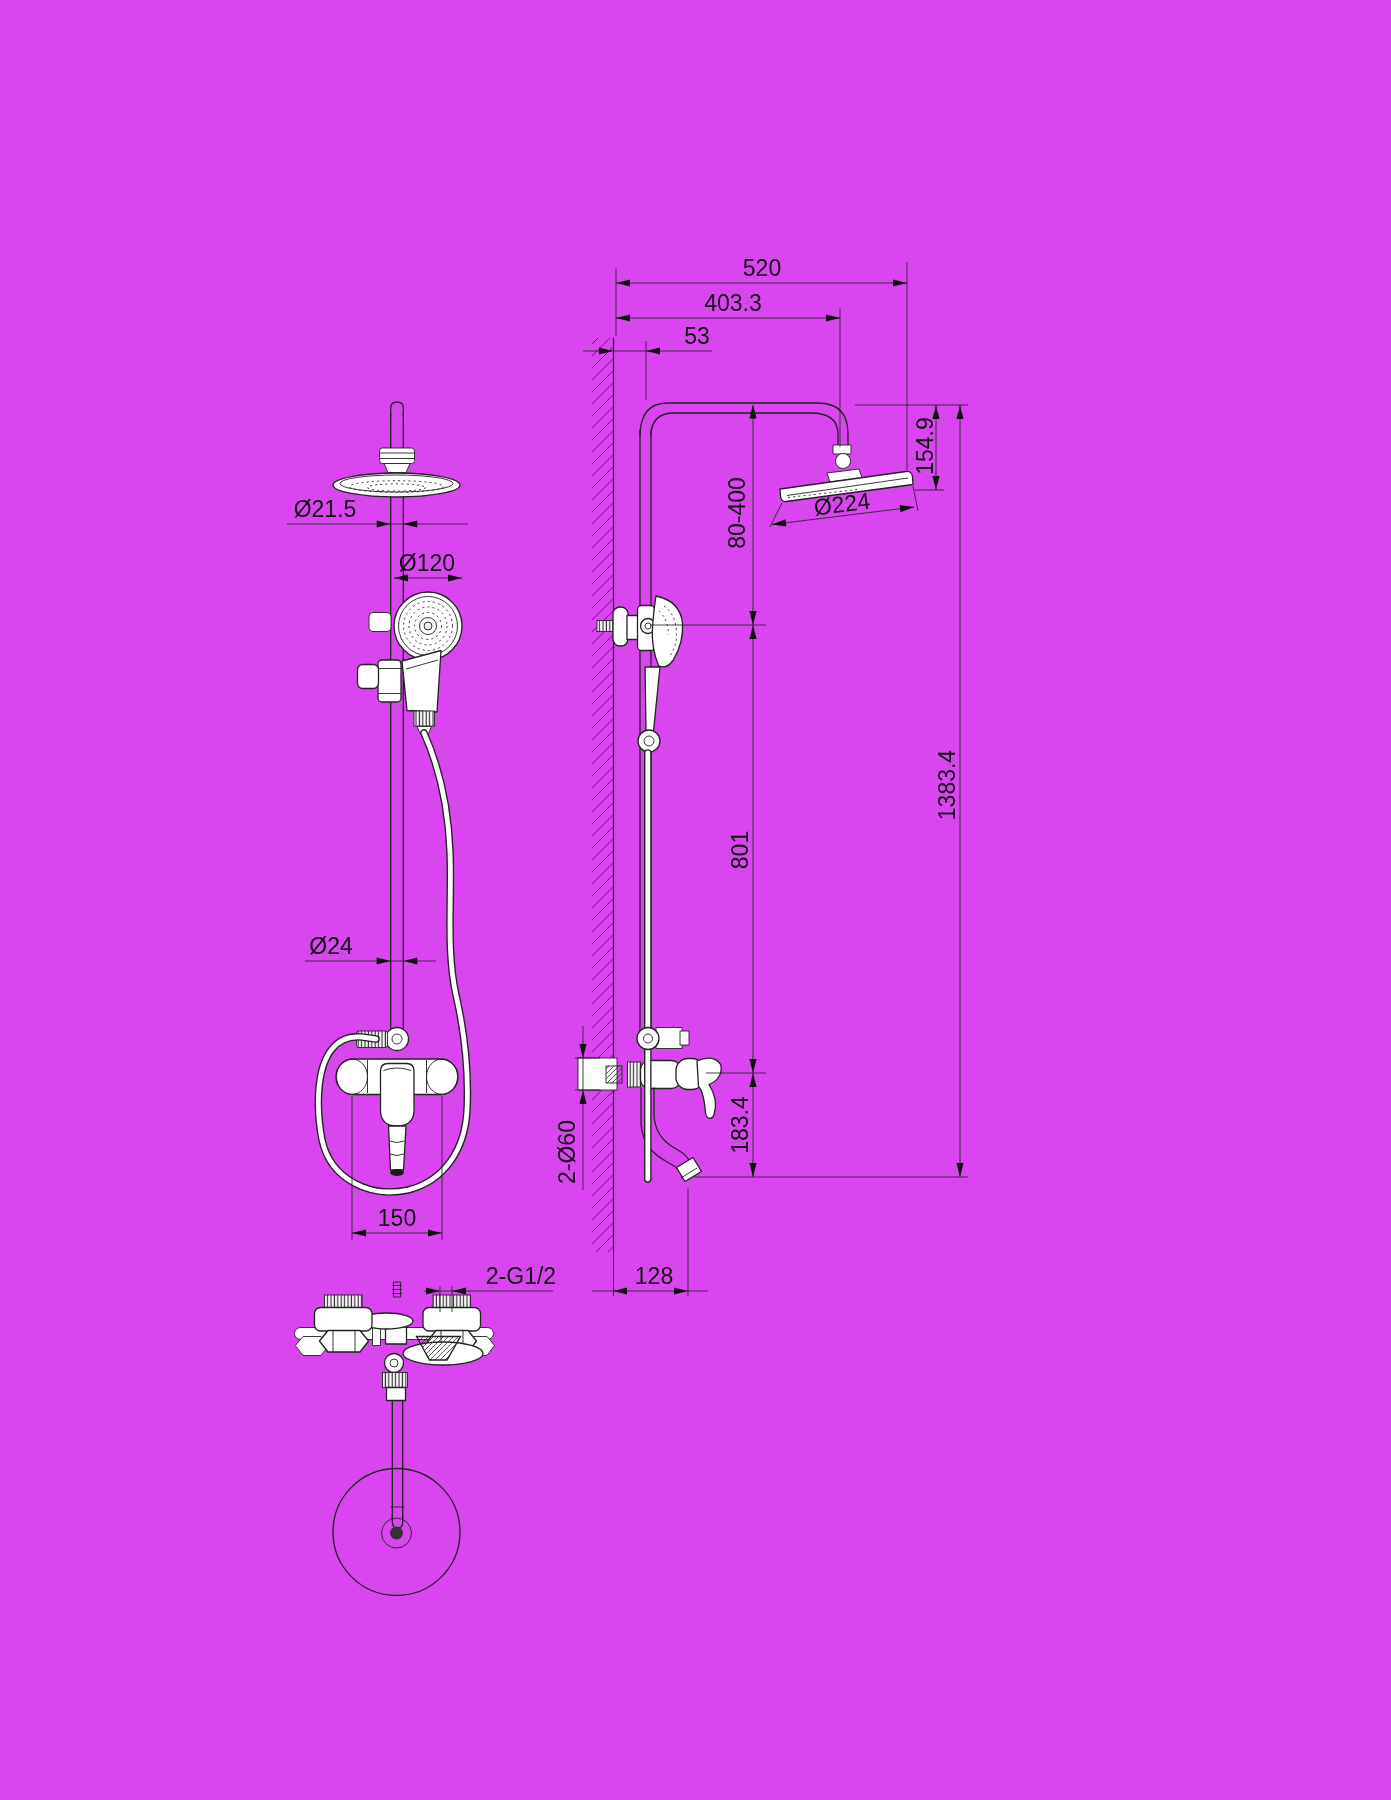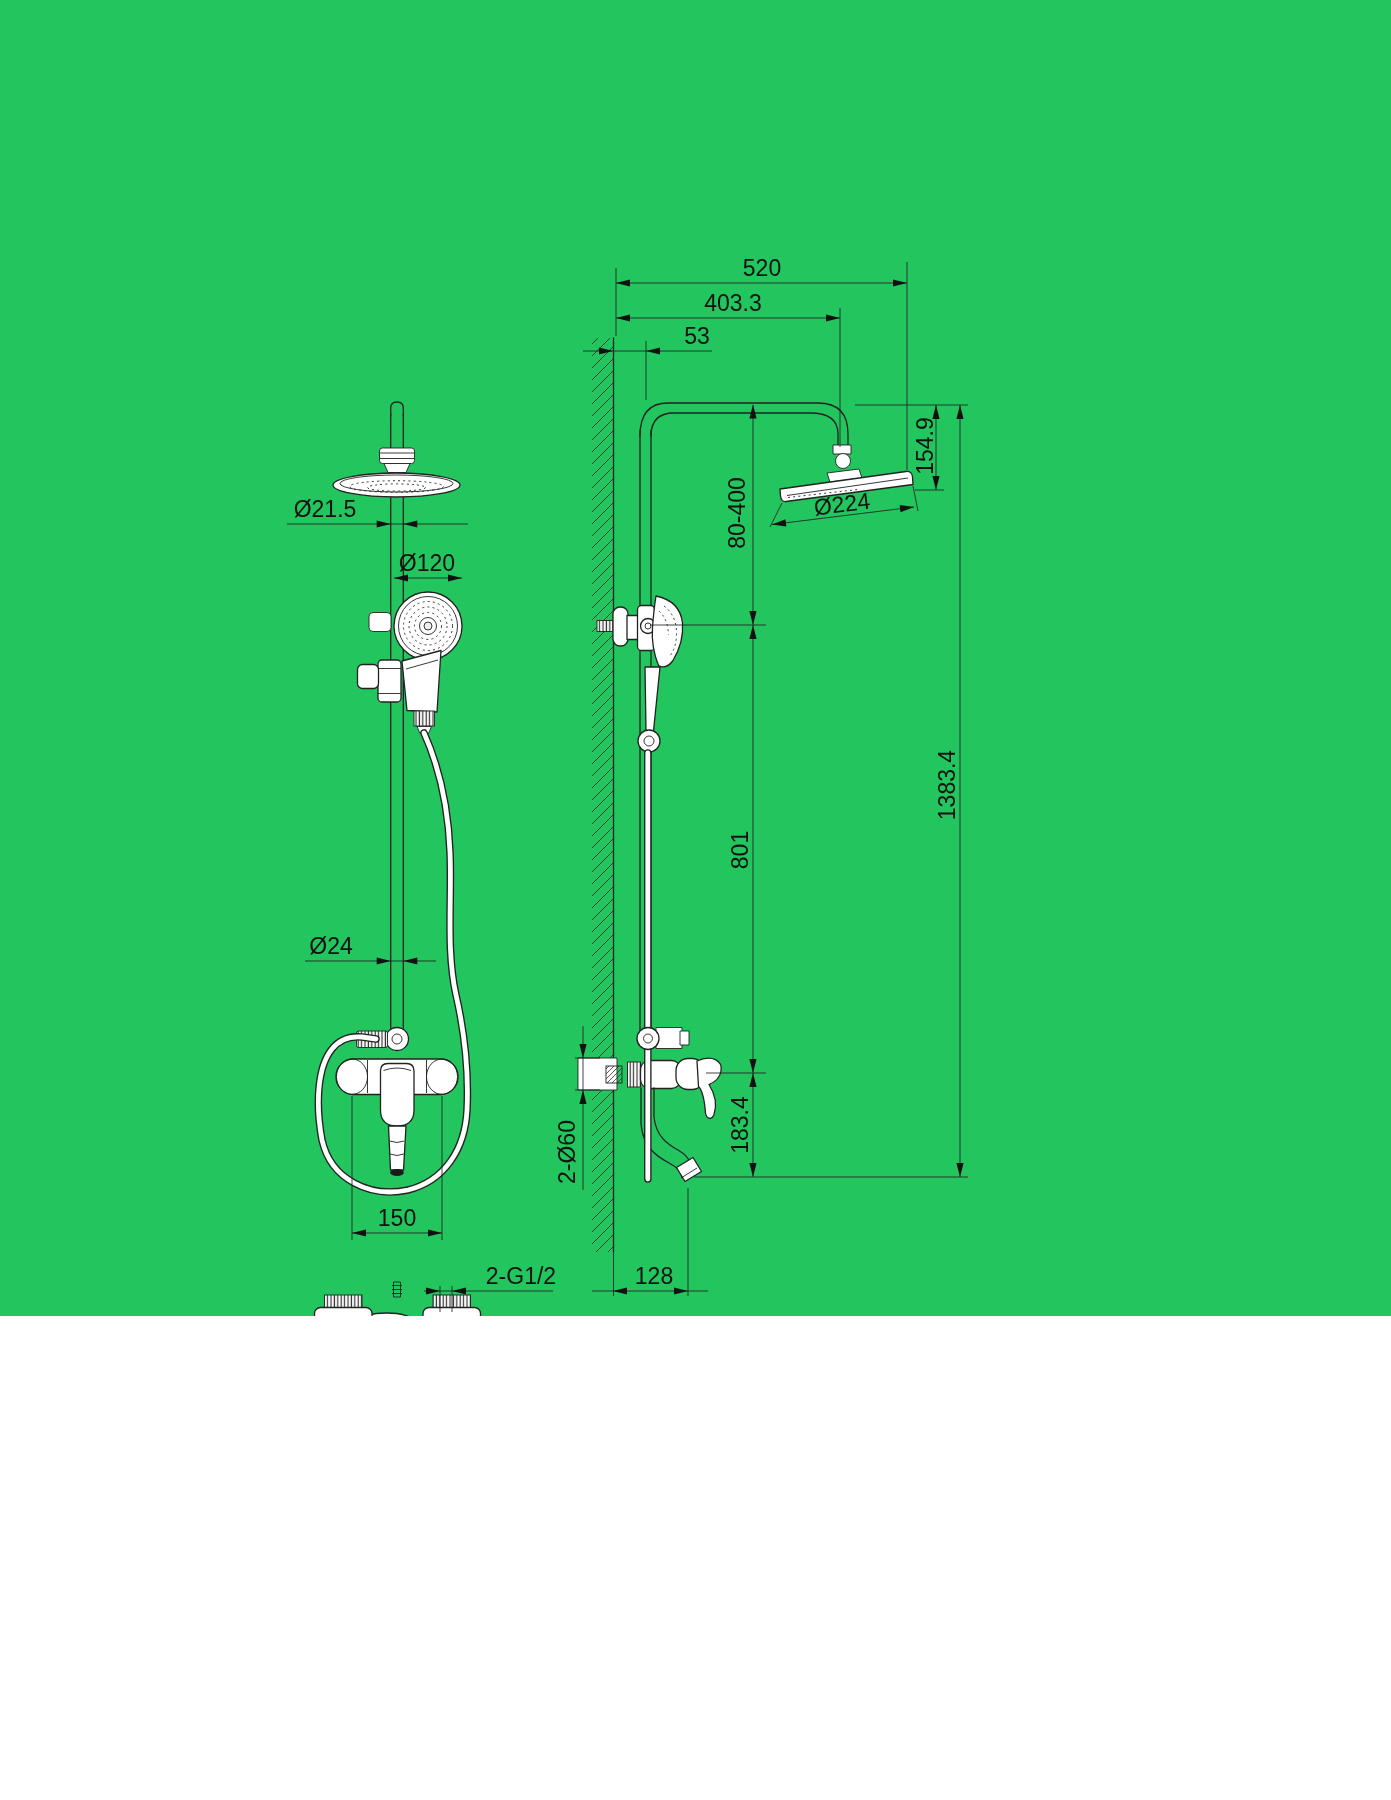--- a/index.html
+++ b/index.html
@@ -1,16 +1,16 @@
 <!DOCTYPE html>
 <html><head>
 <meta charset="utf-8">
 <style>
   html,body{margin:0;padding:0;background:#fff;}
-  .page{width:1391px;height:1316px;position:relative;background:#22c55e;}
+  .page{width:1391px;height:1800px;position:relative;background:#d946ef;}
   svg text{font-family:"Liberation Sans","DejaVu Sans",sans-serif;font-size:23px;fill:#111;}
   .o{fill:none;stroke:#222;stroke-width:1.3;stroke-linejoin:round;stroke-linecap:round;}
   .t{fill:none;stroke:#222;stroke-width:0.9;stroke-linejoin:round;}
   .d{fill:none;stroke:#222;stroke-width:0.85;}
   .wf{fill:#fff;stroke:#222;stroke-width:1.3;stroke-linejoin:round;}
   .wt{fill:#fff;stroke:#222;stroke-width:0.9;stroke-linejoin:round;}
   .ah{fill:#111;stroke:none;}
   .dash{stroke-dasharray:2,3.2;}
   .hoseO{fill:none;stroke:#222;stroke-width:7.5;stroke-linecap:round;}
   .hoseI{fill:none;stroke:#fff;stroke-width:4.8;stroke-linecap:round;}

